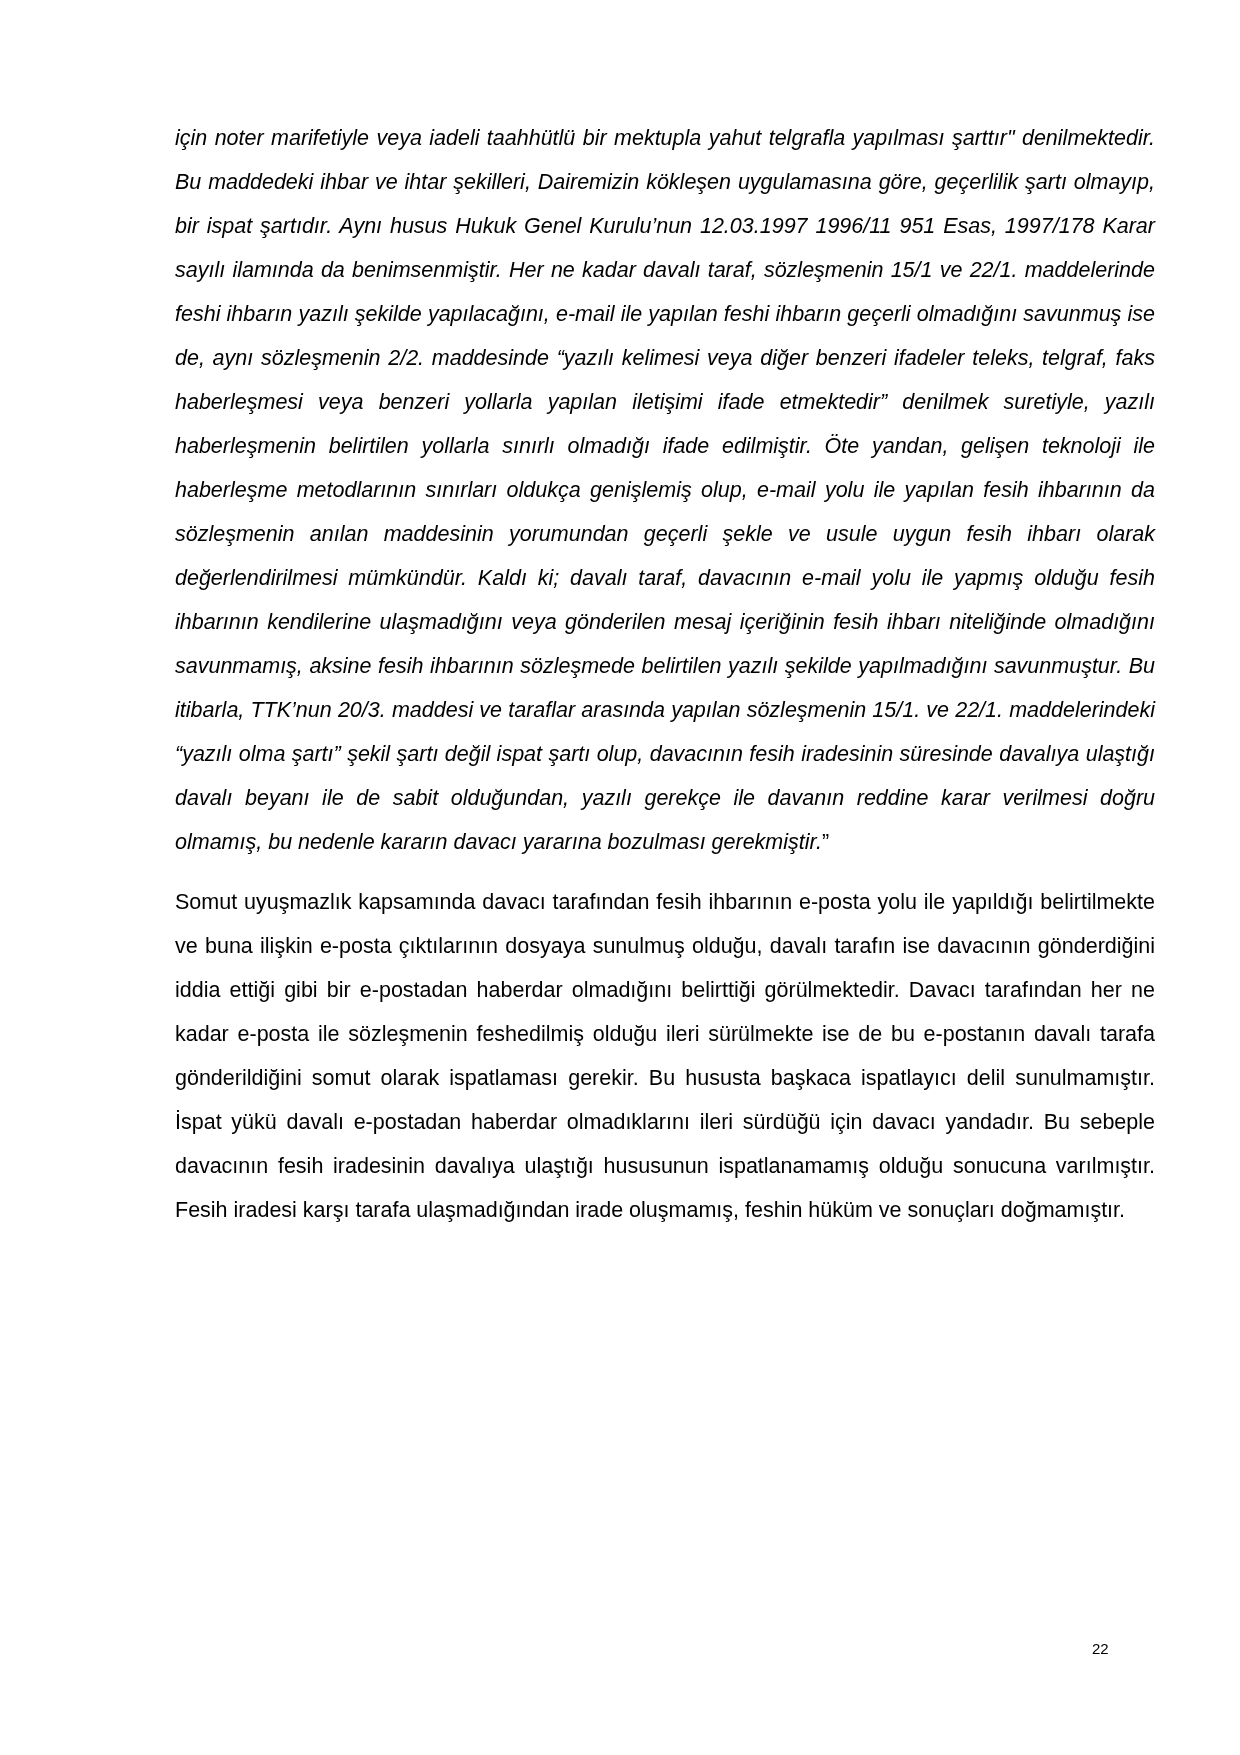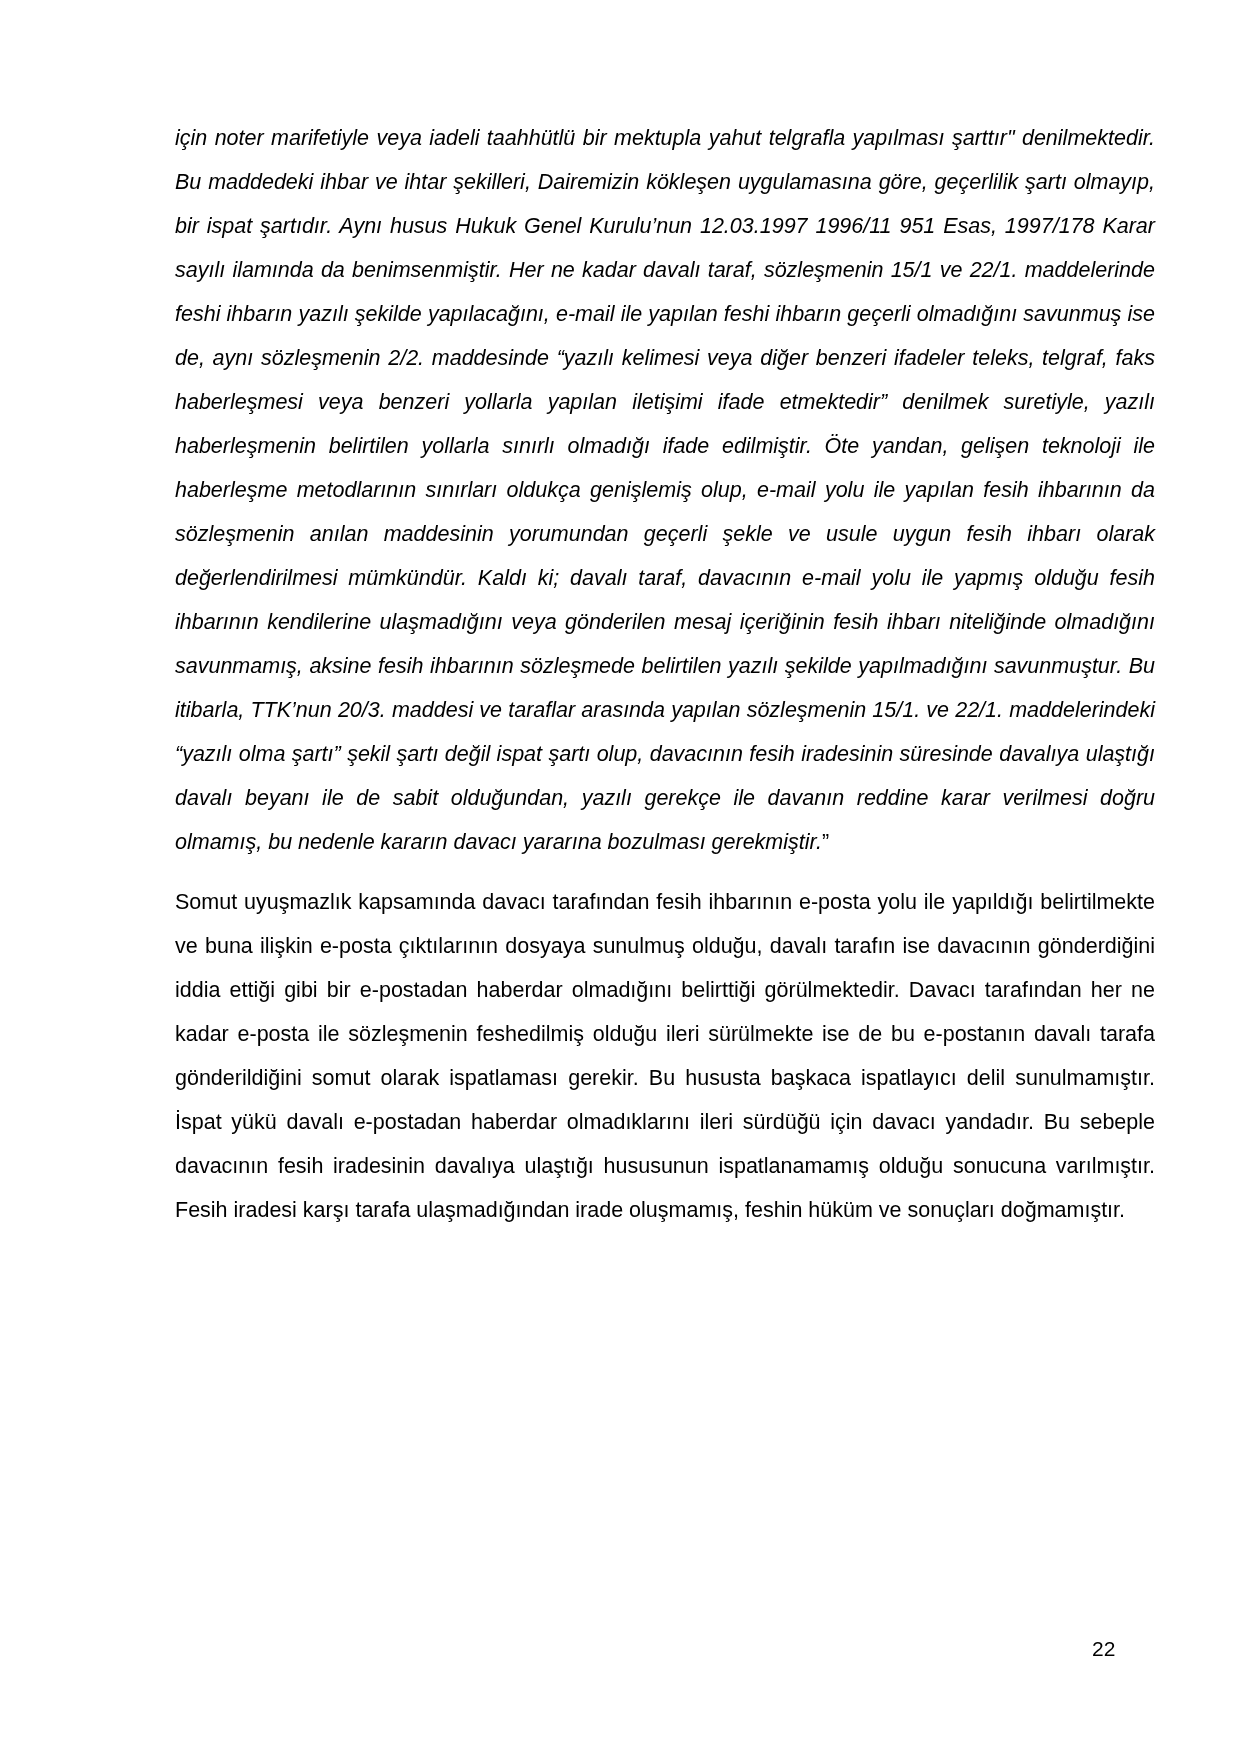--- a/index.html
+++ b/index.html
@@ -32,21 +32,21 @@
   .quote-text {
     font-style: italic;
   }
   .quote-close {
     font-style: normal;
   }
   .page-number {
     position: absolute;
     top: 1636px;
     left: 1048px;
-    font-size: 21px;
+    font-size: 15px;
     line-height: 26px;
   }
 </style>
 </head>
 <body>
 
 <div class="page">
   <div class="content">
     <p><span class="quote-text">için noter marifetiyle veya iadeli taahhütlü bir mektupla yahut telgrafla yapılması şarttır" denilmektedir. Bu maddedeki ihbar ve ihtar şekilleri, Dairemizin kökleşen uygulamasına göre, geçerlilik şartı olmayıp, bir ispat şartıdır. Aynı husus Hukuk Genel Kurulu’nun 12.03.1997 1996/11 951 Esas, 1997/178 Karar sayılı ilamında da benimsenmiştir. Her ne kadar davalı taraf, sözleşmenin 15/1 ve 22/1. maddelerinde feshi ihbarın yazılı şekilde yapılacağını, e-mail ile yapılan feshi ihbarın geçerli olmadığını savunmuş ise de, aynı sözleşmenin 2/2. maddesinde “yazılı kelimesi veya diğer benzeri ifadeler teleks, telgraf, faks haberleşmesi veya benzeri yollarla yapılan iletişimi ifade etmektedir” denilmek suretiyle, yazılı haberleşmenin belirtilen yollarla sınırlı olmadığı ifade edilmiştir. Öte yandan, gelişen teknoloji ile haberleşme metodlarının sınırları oldukça genişlemiş olup, e-mail yolu ile yapılan fesih ihbarının da sözleşmenin anılan maddesinin yorumundan geçerli şekle ve usule uygun fesih ihbarı olarak değerlendirilmesi mümkündür. Kaldı ki; davalı taraf, davacının e-mail yolu ile yapmış olduğu fesih ihbarının kendilerine ulaşmadığını veya gönderilen mesaj içeriğinin fesih ihbarı niteliğinde olmadığını savunmamış, aksine fesih ihbarının sözleşmede belirtilen yazılı şekilde yapılmadığını savunmuştur. Bu itibarla, TTK’nun 20/3. maddesi ve taraflar arasında yapılan sözleşmenin 15/1. ve 22/1. maddelerindeki “yazılı olma şartı” şekil şartı değil ispat şartı olup, davacının fesih iradesinin süresinde davalıya ulaştığı davalı beyanı ile de sabit olduğundan, yazılı gerekçe ile davanın reddine karar verilmesi doğru olmamış, bu nedenle kararın davacı yararına bozulması gerekmiştir.</span><span class="quote-close">”</span></p>
     <p>Somut uyuşmazlık kapsamında davacı tarafından fesih ihbarının e-posta yolu ile yapıldığı belirtilmekte ve buna ilişkin e-posta çıktılarının dosyaya sunulmuş olduğu, davalı tarafın ise davacının gönderdiğini iddia ettiği gibi bir e-postadan haberdar olmadığını belirttiği görülmektedir. Davacı tarafından her ne kadar e-posta ile sözleşmenin feshedilmiş olduğu ileri sürülmekte ise de bu e-postanın davalı tarafa gönderildiğini somut olarak ispatlaması gerekir. Bu hususta başkaca ispatlayıcı delil sunulmamıştır. İspat yükü davalı e-postadan haberdar olmadıklarını ileri sürdüğü için davacı yandadır. Bu sebeple davacının fesih iradesinin davalıya ulaştığı hususunun ispatlanamamış olduğu sonucuna varılmıştır. Fesih iradesi karşı tarafa ulaşmadığından irade oluşmamış, feshin hüküm ve sonuçları doğmamıştır.</p>

